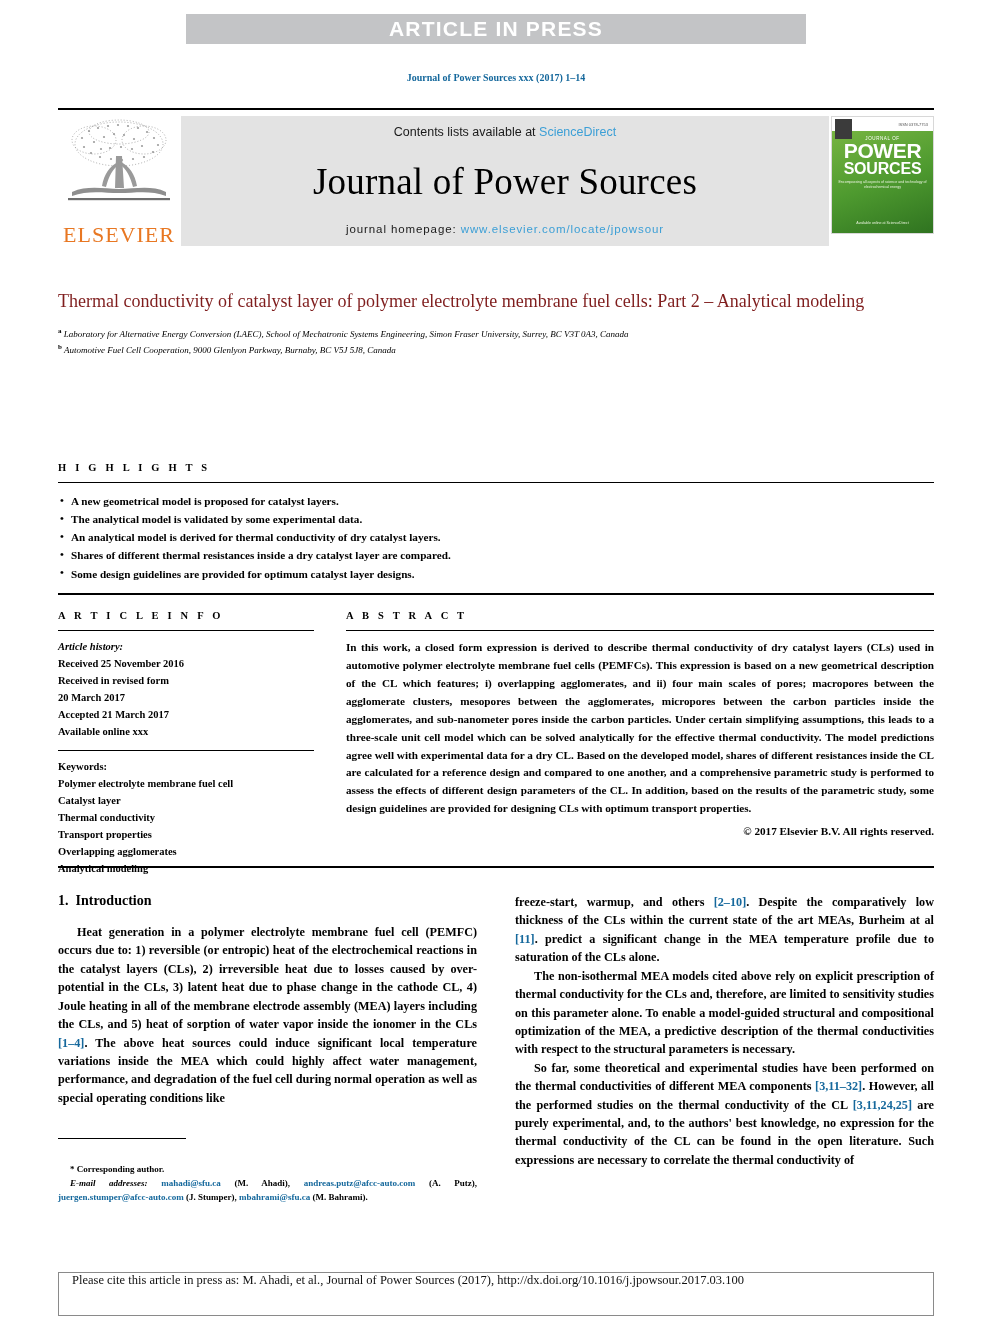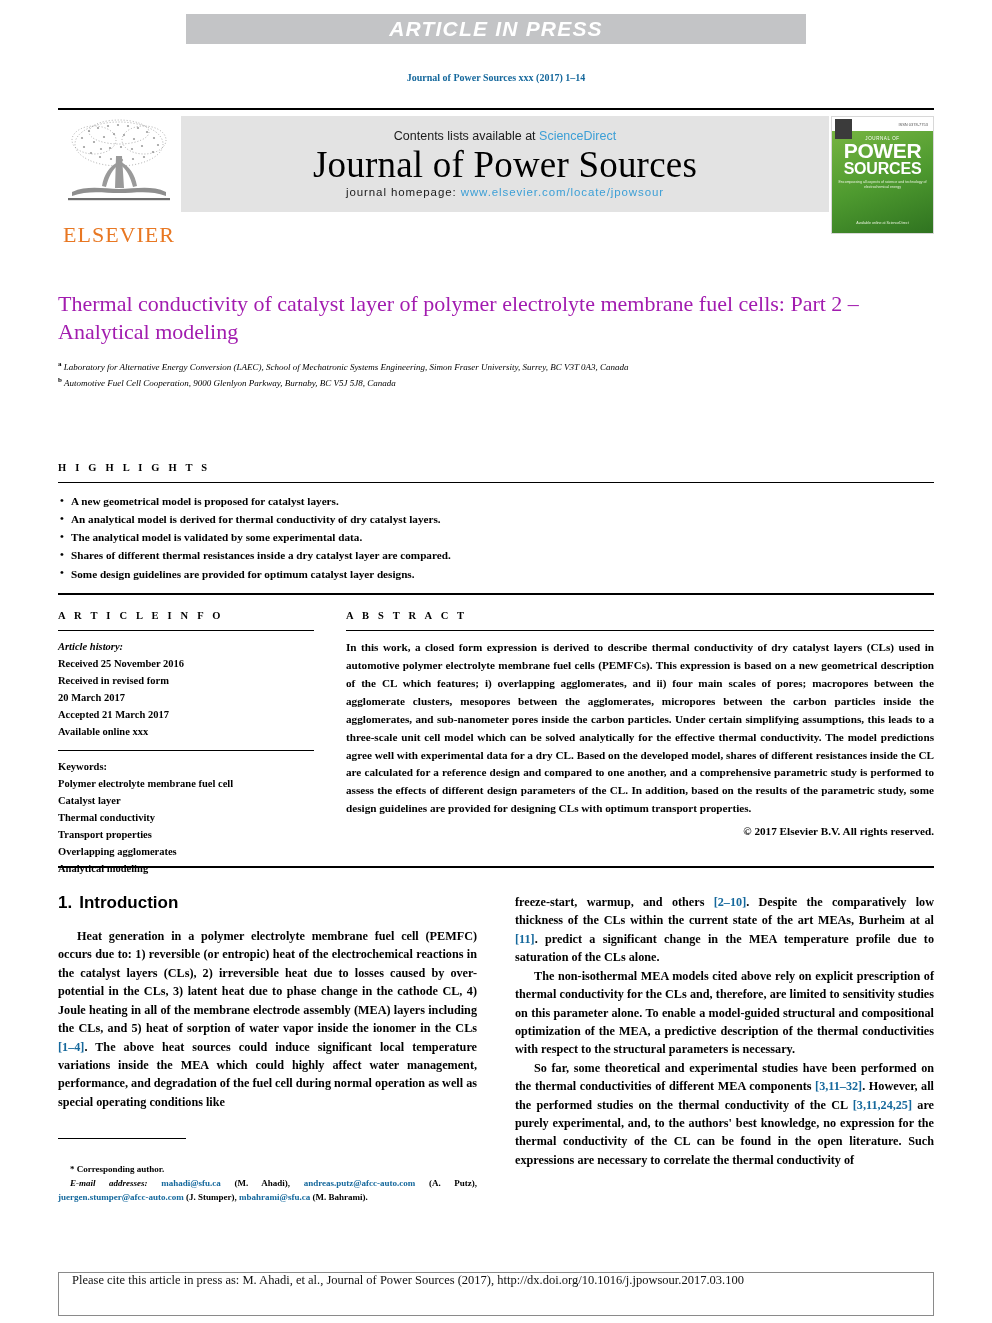--- a/index.html
+++ b/index.html
@@ -27,21 +27,20 @@
     display: flex;
     align-items: center;
     justify-content: center;
   }
   .press-banner-text {
     font-family: "Liberation Sans", sans-serif;
     font-weight: bold;
     font-size: 21px;
     letter-spacing: 1.2px;
     color: #ffffff;
-    font-style: italic;
   }
 
   
   .running-head {
     position: absolute;
     left: 0;
     top: 72px;
     width: 992px;
     text-align: center;
     font-family: "Liberation Serif", serif;
@@ -76,27 +75,27 @@
     font-family: "Liberation Serif", serif;
     font-size: 22px;
     letter-spacing: 1px;
     color: #e87722;
     text-align: center;
     line-height: 1;
     margin-top: 16px;
   }
   .journal-banner {
     flex: 1 1 auto;
-    height: 96px;
+    height: 130px;
     background: #e3e3e3;
     margin-left: 1px;
     display: flex;
     flex-direction: column;
     align-items: center;
-    justify-content: center;
+    justify-content: space-between;
     padding: 9px 0 11px 0;
     box-sizing: border-box;
   }
   .contents-line {
     font-family: "Liberation Sans", sans-serif;
     font-size: 12.5px;
     color: #1a1a1a;
   }
   .contents-line .sd {
     color: #3c9fd6;
@@ -198,23 +197,23 @@
 
   
   .title-block {
     position: absolute;
     left: 58px;
     top: 290px;
     width: 876px;
   }
   .paper-title {
     font-family: "Liberation Serif", serif;
-    font-size: 22px;
+    font-size: 18px;
     line-height: 1.28;
-    color: #a21caf;
+    color: #7f1d1d;
     margin: 0;
     font-weight: normal;
   }
   .authors {
     font-family: "Liberation Serif", serif;
     font-size: 18px;
     margin-top: 17px;
     color: #000;
   }
   .authors sup {
@@ -346,23 +345,23 @@
     width: 876px;
     display: flex;
     gap: 38px;
   }
   .body-col {
     width: 419px;
     flex: 0 0 auto;
     position: relative;
   }
   .body-h2 {
-    font-family: Liberation Sans, sans-serif;
-    font-weight: bold;
-    font-size: 17px;
+    font-family: Liberation Serif, serif;
+    font-weight: bold;
+    font-size: 14px;
     margin: 0 0 14px 0;
   }
   .body-h2 .num {
     margin-right: 7px;
   }
   .body-p {
     font-family: "Liberation Serif", serif;
     font-weight: bold;
     font-size: 12.2px;
     line-height: 1.51;
@@ -518,22 +517,22 @@
     <div><sup>a</sup> <span>Laboratory for Alternative Energy Conversion (LAEC), School of Mechatronic Systems Engineering, Simon Fraser University, Surrey, BC V3T 0A3, Canada</span></div>
     <div><sup>b</sup> <span>Automotive Fuel Cell Cooperation, 9000 Glenlyon Parkway, Burnaby, BC V5J 5J8, Canada</span></div>
   </div>
 </div>
 
 <div class="highlights">
   <div class="sec-head">H I G H L I G H T S</div>
   <div class="hl-rule-top"></div>
   <ul class="hl-list">
     <li>A new geometrical model is proposed for catalyst layers.</li>
+    <li>The analytical model is validated by some experimental data.</li>
     <li>An analytical model is derived for thermal conductivity of dry catalyst layers.</li>
-    <li>The analytical model is validated by some experimental data.</li>
     <li>Shares of different thermal resistances inside a dry catalyst layer are compared.</li>
     <li>Some design guidelines are provided for optimum catalyst layer designs.</li>
   </ul>
   <div class="hl-rule-bottom"></div>
 </div>
 
 <div class="info-abstract">
 
   <div class="col-info">
     <div class="sec-head">A R T I C L E  I N F O</div>

